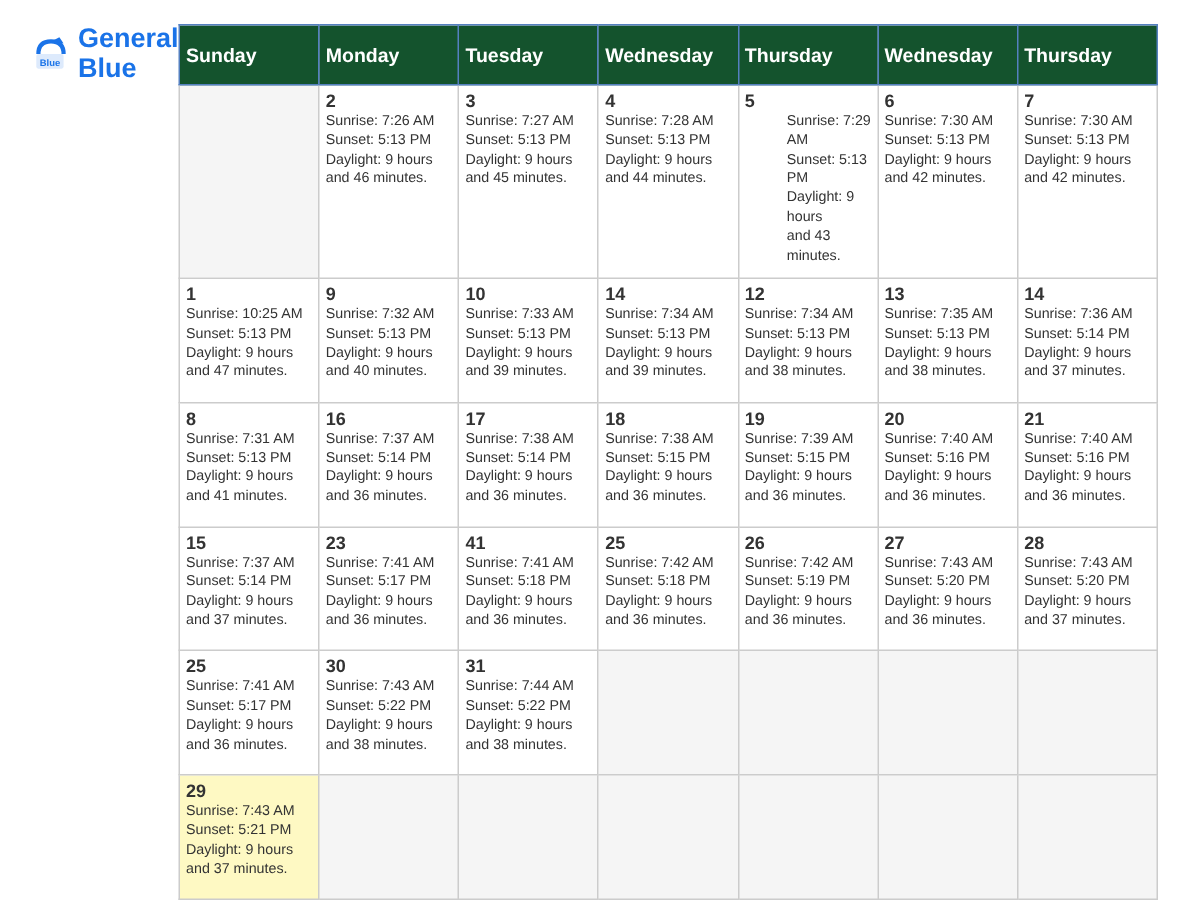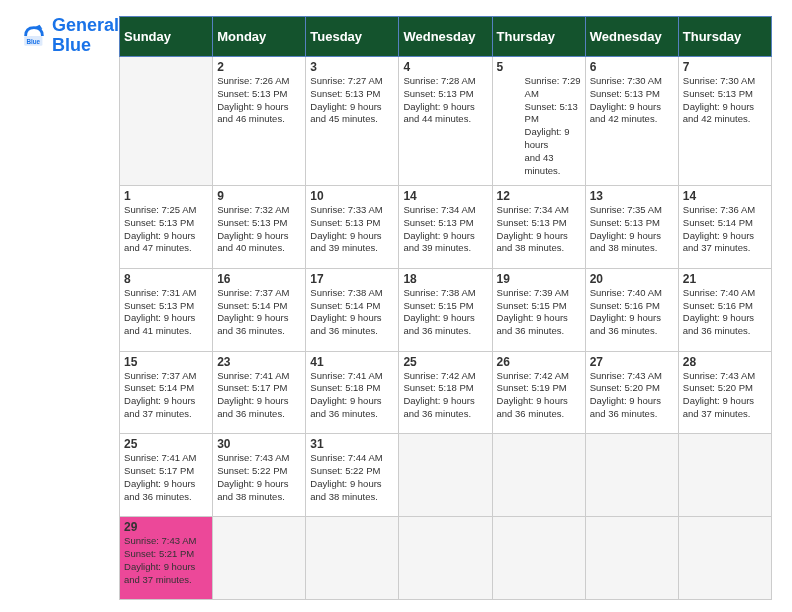--- a/index.html
+++ b/index.html
@@ -73,21 +73,21 @@
     .calendar tbody tr td {
       vertical-align: top;
       padding: 3px 4px;
       border: 1px solid #ccc;
       font-size: 9.5px;
       color: #333;
       height: 80px;
       background: #fff;
     }
     .calendar tbody tr:last-child td {
-      background: #ec4899;
+      background: #fef9c3;
     }
     .day-num {
       font-size: 12px;
       font-weight: bold;
       display: block;
       margin-bottom: 1px;
     }
     .empty-cell {
       background: #f5f5f5 !important;
     }
@@ -169,21 +169,21 @@
             <span class="day-num">7</span>
             <div class="cell-text" style="white-space: pre-line;">Sunrise: 7:30 AM
 Sunset: 5:13 PM
 Daylight: 9 hours
 and 42 minutes.</div>
           </td>
         </tr>
         <tr>
           <td>
             <span class="day-num">1</span>
-            <div class="cell-text" style="white-space: pre-line;">Sunrise: 7:25 AM
+            <div class="cell-text" style="white-space: pre-line;">Sunrise: 10:25 AM
 Sunset: 5:13 PM
 Daylight: 9 hours
 and 47 minutes.</div>
           </td>
           <td>
             <span class="day-num">9</span>
             <div class="cell-text" style="white-space: pre-line;">Sunrise: 7:32 AM
 Sunset: 5:13 PM
 Daylight: 9 hours
 and 40 minutes.</div>

